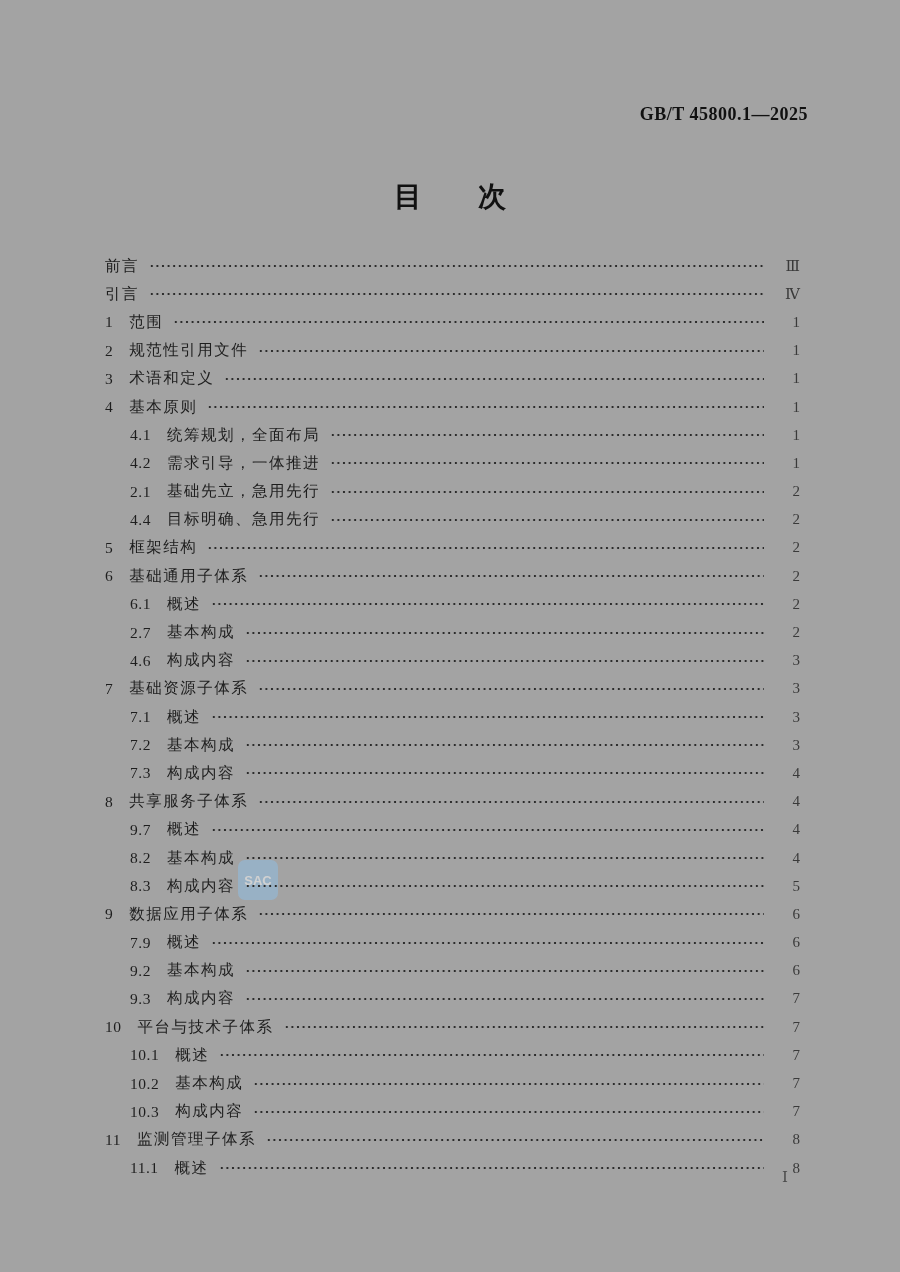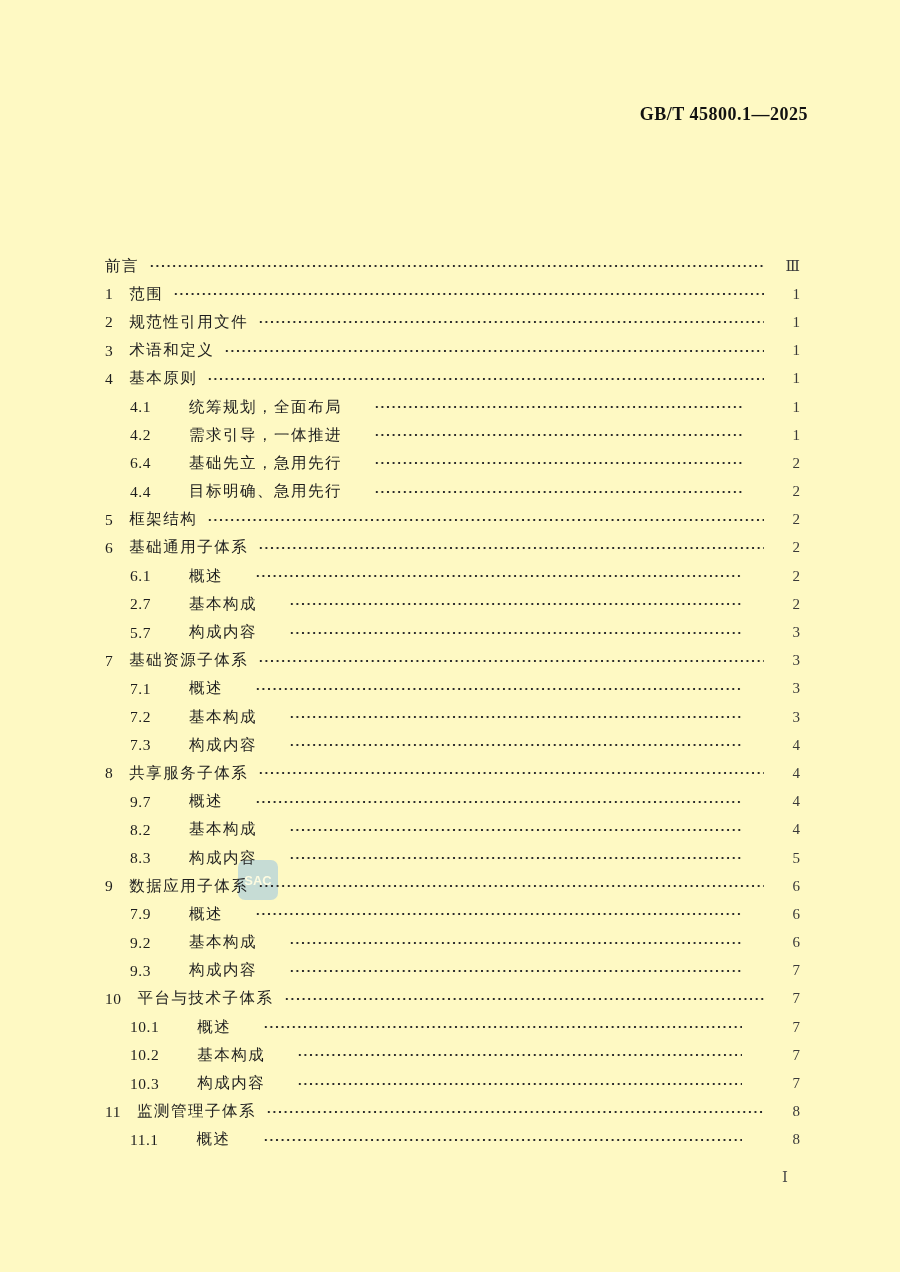--- a/index.html
+++ b/index.html
@@ -1,21 +1,21 @@
 <!DOCTYPE html>
 <html><head>
 <meta charset="utf-8">
 <style>
   * { margin: 0; padding: 0; box-sizing: border-box; }
   html, body { background: #e8e8e8; }
   .page {
     position: relative;
     width: 900px;
     height: 1272px;
-    background: #fef9c3;
+    background: #a3a3a3;
     font-family: "Liberation Serif", "DejaVu Serif", serif;
     color: #1e1e1e;
     overflow: hidden;
     margin: 0 auto;
   }
   .std-number {
     position: absolute;
     top: 104px;
     right: 92px;
     font-size: 18px;
@@ -44,21 +44,21 @@
     display: flex;
     align-items: center;
     height: 28.2px;
     font-size: 15.5px;
     white-space: nowrap;
   }
   .toc-row .num {
     margin-right: 16px;
     letter-spacing: 0.5px;
   }
-  .toc-row.level-2 { padding-left: 25px; gap: 22px; }
+  .toc-row.level-2 { padding-left: 25px; }
   .toc-row .label { letter-spacing: 1.5px; }
   .toc-row .dots {
     flex: 1;
     height: 28px;
     margin: 0 8px 0 10px;
     background-image: radial-gradient(circle, #2b2b2b 1.15px, transparent 1.5px);
     background-size: 5.6px 28px;
     background-position: 0 center;
     background-repeat: repeat-x;
   }
@@ -94,31 +94,38 @@
     z-index: 1;
   }
 </style>
 </head>
 <body>
 
 <div class="page">
 
   <div class="std-number">GB/T 45800.1—2025</div>
 
+  <div class="doc-title">目　　次</div>
 
   <div class="watermark">SAC</div>
 
   <div class="toc-list">
     <div class="toc-row level-0">
 
       <span class="label">前言</span>
       <span class="dots"></span>
       <span class="page-num">Ⅲ</span>
     </div>
 
+    <div class="toc-row level-0">
+
+      <span class="label">引言</span>
+      <span class="dots"></span>
+      <span class="page-num">Ⅳ</span>
+    </div>
 
     <div class="toc-row level-1">
       <span class="num">1</span>
       <span class="label">范围</span>
       <span class="dots"></span>
       <span class="page-num">1</span>
     </div>
 
     <div class="toc-row level-1">
       <span class="num">2</span>
@@ -149,21 +156,21 @@
     </div>
 
     <div class="toc-row level-2">
       <span class="num">4.2</span>
       <span class="label">需求引导，一体推进</span>
       <span class="dots"></span>
       <span class="page-num">1</span>
     </div>
 
     <div class="toc-row level-2">
-      <span class="num">6.4</span>
+      <span class="num">2.1</span>
       <span class="label">基础先立，急用先行</span>
       <span class="dots"></span>
       <span class="page-num">2</span>
     </div>
 
     <div class="toc-row level-2">
       <span class="num">4.4</span>
       <span class="label">目标明确、急用先行</span>
       <span class="dots"></span>
       <span class="page-num">2</span>
@@ -191,21 +198,21 @@
     </div>
 
     <div class="toc-row level-2">
       <span class="num">2.7</span>
       <span class="label">基本构成</span>
       <span class="dots"></span>
       <span class="page-num">2</span>
     </div>
 
     <div class="toc-row level-2">
-      <span class="num">5.7</span>
+      <span class="num">4.6</span>
       <span class="label">构成内容</span>
       <span class="dots"></span>
       <span class="page-num">3</span>
     </div>
 
     <div class="toc-row level-1">
       <span class="num">7</span>
       <span class="label">基础资源子体系</span>
       <span class="dots"></span>
       <span class="page-num">3</span>

